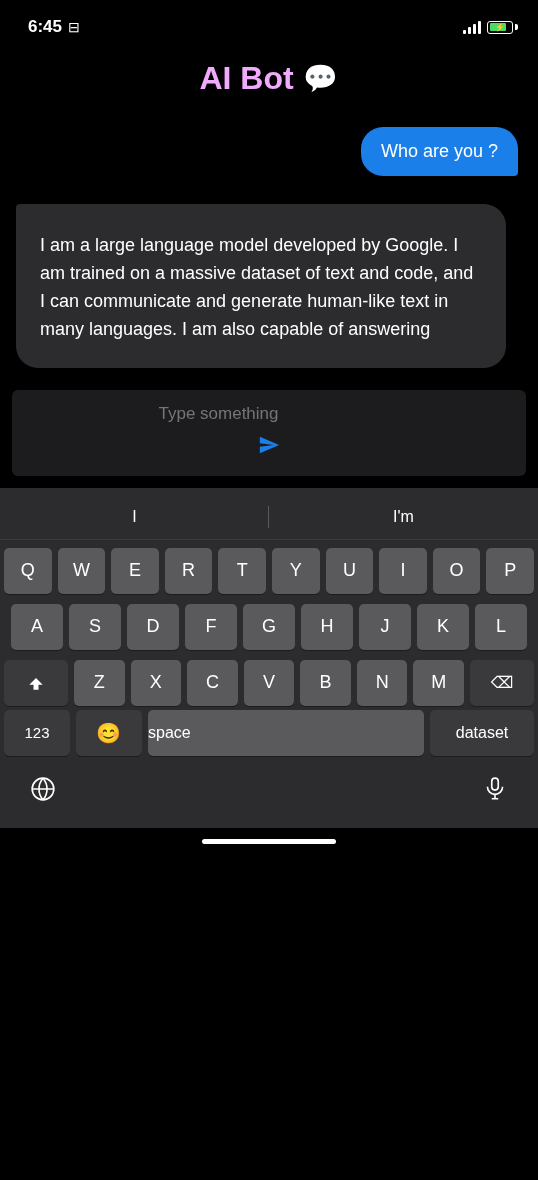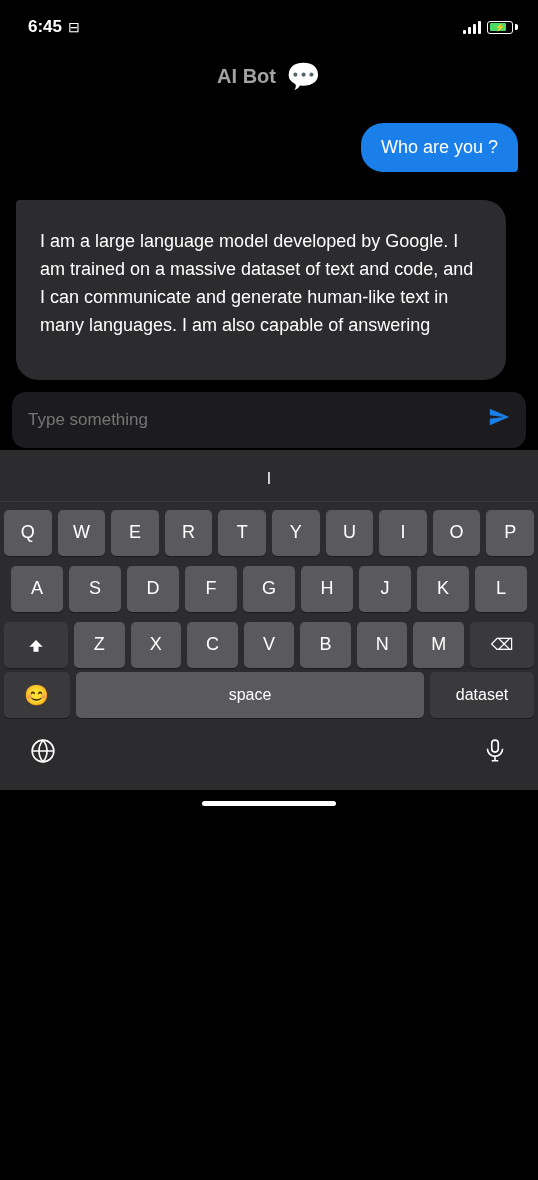--- a/index.html
+++ b/index.html
@@ -81,23 +81,23 @@
 
     
     .header {
       display: flex;
       justify-content: center;
       align-items: center;
       gap: 10px;
       padding: 10px 20px 20px;
     }
     .header-title {
-      font-size: 20px;
+      font-size: 32px;
       font-weight: 700;
-      color: #a3a3a3;
+      color: #f0abfc;
     }
     .header-icon {
       font-size: 28px;
     }
 
     
     .chat-area {
       flex: 1;
       padding: 10px 16px;
       display: flex;
@@ -118,36 +118,37 @@
       text-align: center;
       margin-right: 4px;
     }
 
     
     .bot-message {
       align-self: flex-start;
       background: #2C2C2E;
       color: #fff;
       border-radius: 4px 22px 22px 22px;
-      padding: 28px 24px 40px;
+      padding: 28px 24px 24px;
       max-width: 490px;
       width: 100%;
       font-size: 18px;
       line-height: 1.55;
     }
 
     
     .input-area {
       display: flex;
       align-items: center;
       background: #1C1C1E;
-      margin: 2px 12px;
-      border-radius: 14px;
+      margin: 12px 12px;
+      border-radius: 6px;
       padding: 14px 16px;
       gap: 10px;
+      flex-direction: column;
     }
     .text-input {
       flex: 1;
       background: transparent;
       border: none;
       outline: none;
       color: #8E8E93;
       font-size: 17px;
       caret-color: #1A7FE8;
     }
@@ -272,21 +273,20 @@
       max-width: 66px;
     }
     .key-space {
       background: #5A5A5C;
       color: #fff;
       border-radius: 5px;
       height: 46px;
       font-size: 16px;
       display: flex;
       align-items: center;
-      justify-content: center;
       cursor: pointer;
       box-shadow: 0 1px 0 #1C1C1E;
       flex: 4;
     }
     .key-return {
       background: #3A3A3C;
       color: #fff;
       border-radius: 5px;
       height: 46px;
       font-size: 16px;
@@ -374,20 +374,23 @@
       </svg>
     </span>
   </button>
 </div>
 
 <div class="keyboard">
 
   <div class="autocomplete-bar">
     <div class="autocomplete-item">
       <span>I</span>
+    </div>
+    <div class="autocomplete-item">
+      <span>I'm</span>
     </div>
   </div>
 
   <div class="key-rows">
 
     <div class="key-row">
       <div class="key">Q</div>
       <div class="key">W</div>
       <div class="key">E</div>
       <div class="key">R</div>
@@ -422,20 +425,23 @@
       <div class="key">C</div>
       <div class="key">V</div>
       <div class="key">B</div>
       <div class="key">N</div>
       <div class="key">M</div>
       <div class="key key-delete">⌫</div>
     </div>
   </div>
 
   <div class="bottom-row">
+    <div class="key-123">
+      <span>123</span>
+    </div>
     <div class="key-emoji">😊</div>
     <div class="key-space">
       <span>space</span>
     </div>
     <div class="key-return">
       <span>dataset</span>
     </div>
   </div>
 
   <div class="bottom-toolbar">

